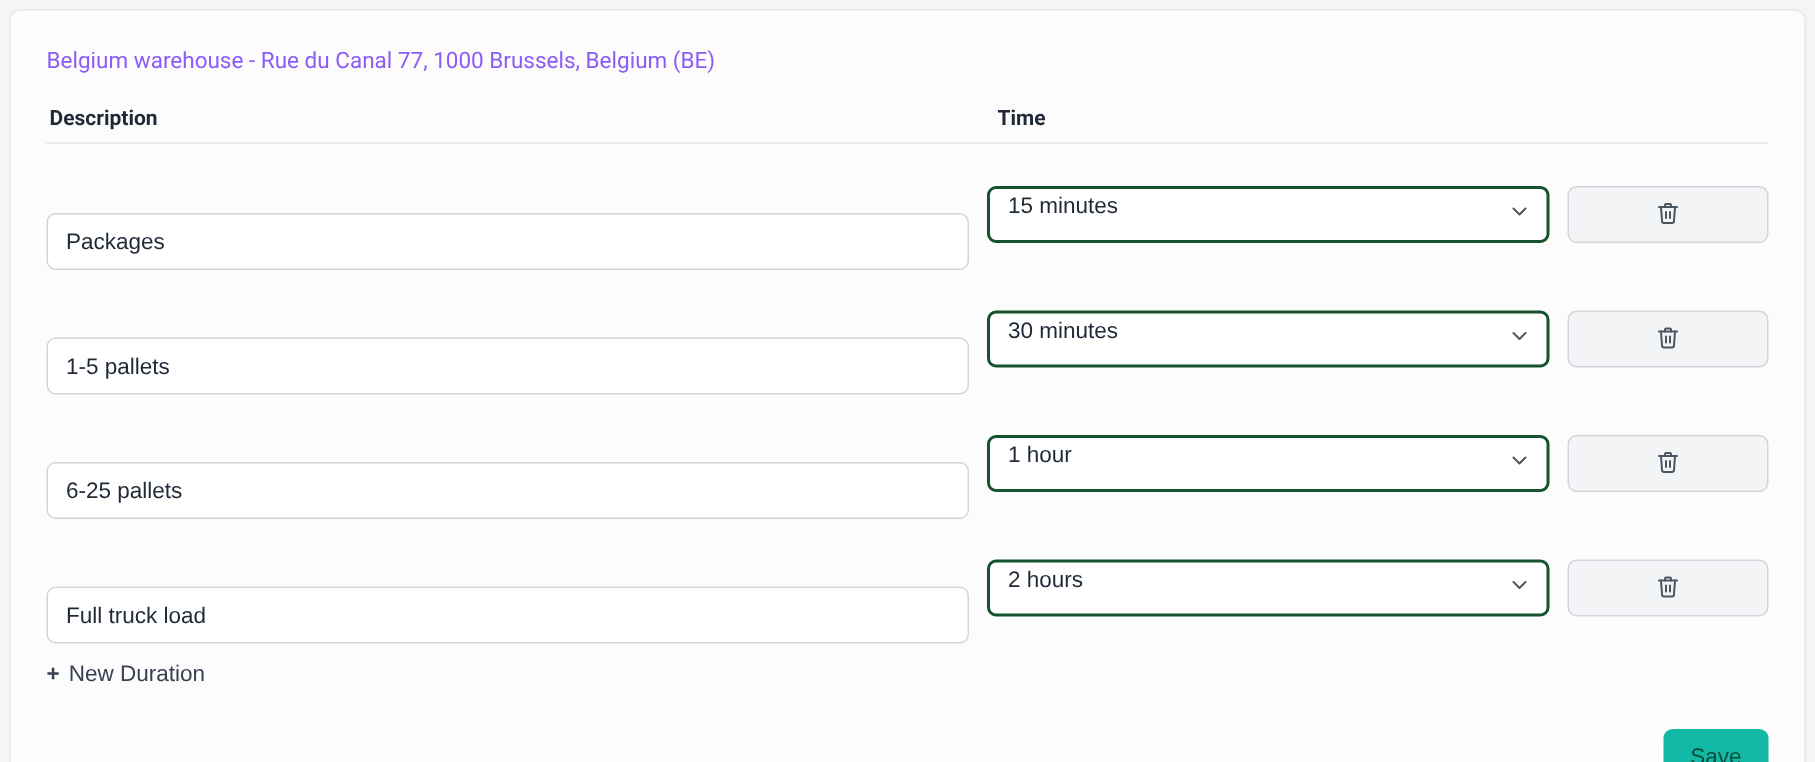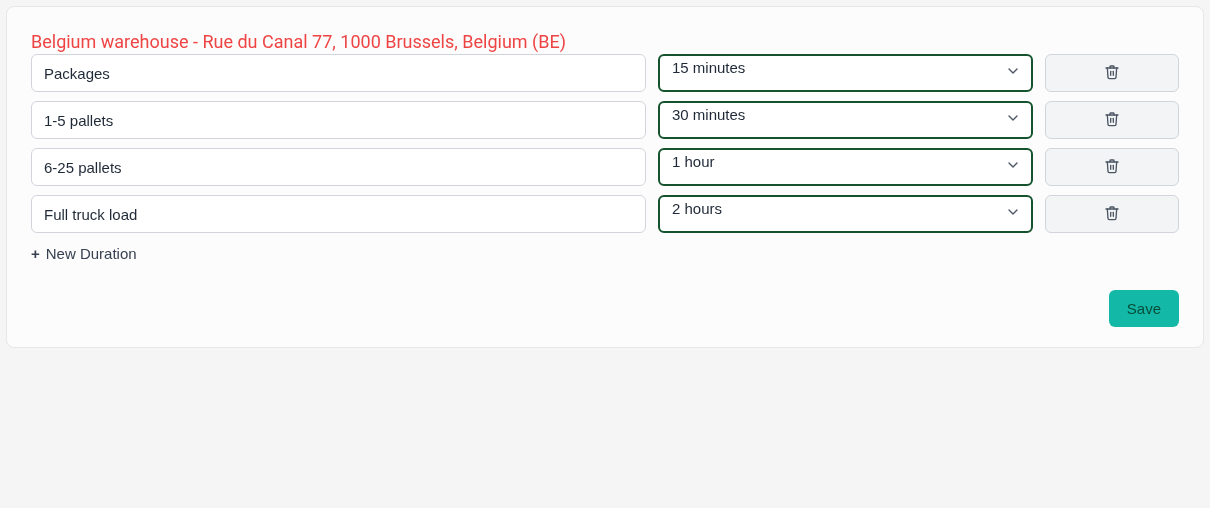--- a/index.html
+++ b/index.html
@@ -22,23 +22,23 @@
       padding: 24px 24px 20px 24px;
       background: #fcfcfc;
     }
     h1.title {
       font-size: 28px;
       font-weight: 700;
       color: #1f2937;
       margin-bottom: 12px;
     }
     .subtitle {
-      font-size: 18px;
-      color: #ef4444;
-      margin-bottom: 2px;
+      font-size: 15px;
+      color: #8b5cf6;
+      margin-bottom: 22px;
     }
     .header-row {
       display: flex;
       gap: 12px;
       padding: 0 0 8px 0;
       border-bottom: 1px solid #e5e7eb;
       margin-bottom: 10px;
     }
     .header-desc {
       flex: 0 0 620px;
@@ -67,20 +67,21 @@
     .desc-input {
       flex: 0 0 615px;
       height: 38px;
       border: 1px solid #d1d5db;
       border-radius: 6px;
       padding: 0 12px;
       font-size: 15px;
       color: #1f2937;
       background: #fff;
       outline: none;
+      margin-top: 36px;
     }
     .select-wrap {
       position: relative;
       flex: 1;
     }
     .time-select {
       width: 100%;
       height: 38px;
       border: 2px solid #14532d;
       border-radius: 6px;
@@ -144,20 +145,24 @@
       color: #064e3b;
       cursor: pointer;
     }
   </style>
 </head>
 <body>
 
 <div class="card">
   <div class="subtitle">Belgium warehouse - Rue du Canal 77, 1000 Brussels, Belgium (BE)</div>
 
+  <div class="header-row">
+    <div class="header-desc">Description</div>
+    <div class="header-time">Time</div>
+  </div>
 
   <div class="rows" id="rows-container">
   <div class="row">
     <input type="text" class="desc-input" value="Packages" style="">
     <div class="select-wrap">
       <select class="time-select">
         <option>15 minutes</option>
       </select>
       <span class="chevron">
         <svg width="16" height="16" viewBox="0 0 24 24" fill="none" stroke="currentColor" stroke-width="2" stroke-linecap="round" stroke-linejoin="round">

